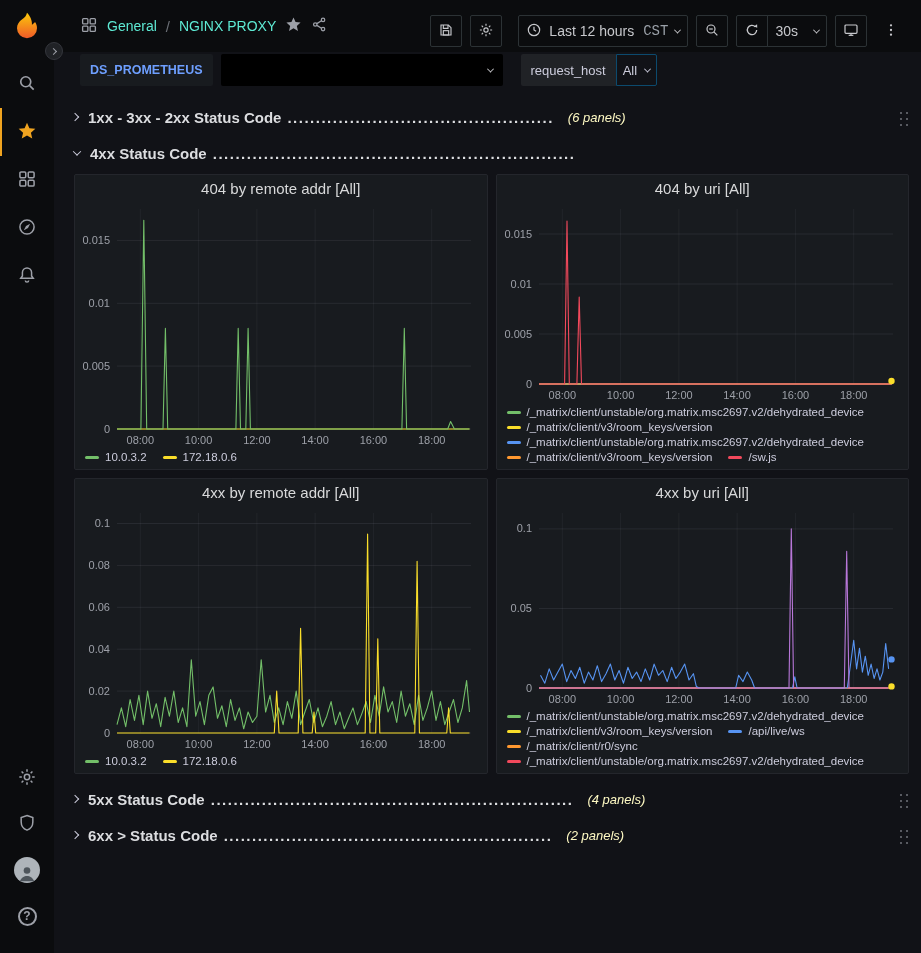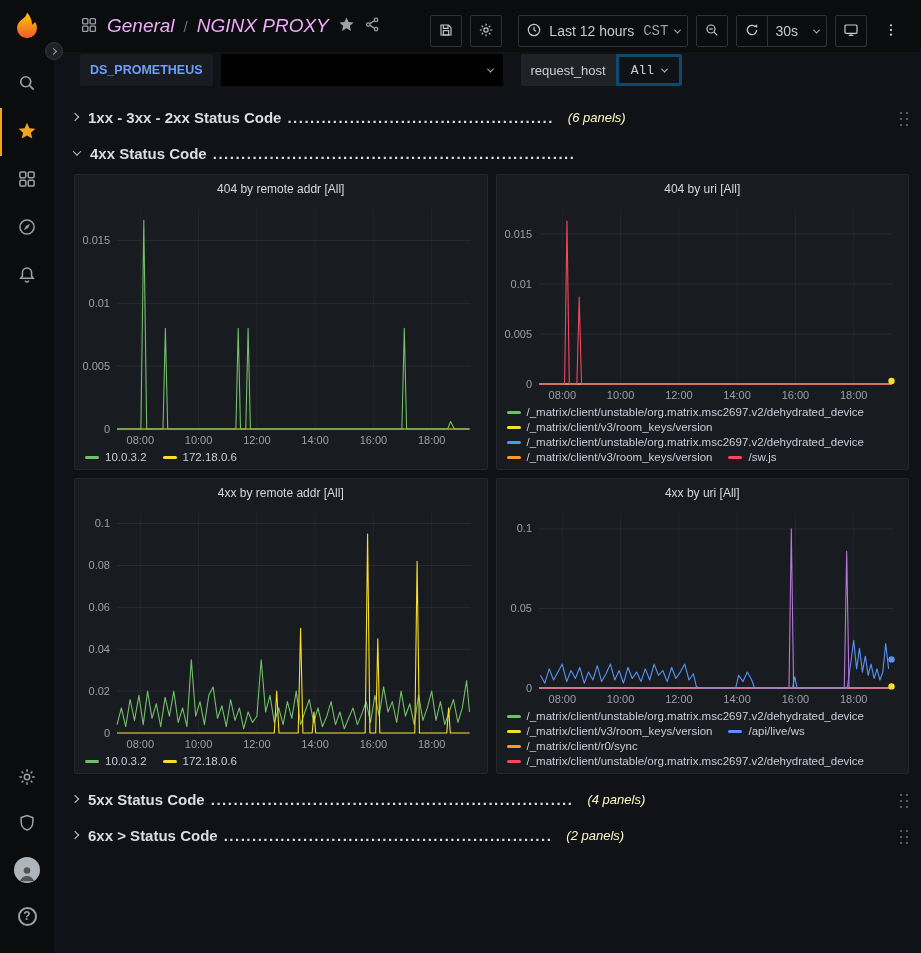--- a/index.html
+++ b/index.html
@@ -25,55 +25,55 @@
   .chev { display:inline-block; width:6px; height:6px; border-right:1.6px solid currentColor; border-bottom:1.6px solid currentColor; }
   .chev.d { transform:rotate(45deg) translate(-1px,-1px); }
   .chev.r { transform:rotate(-45deg); margin-left:-2px; }
   .chev.sm { width:5px; height:5px; }
 
   
   .main { flex:1; display:flex; flex-direction:column; min-width:0; }
   .topnav { height:52px; flex:none; background:#0b0c0e; display:flex; align-items:center; padding:0 14px 0 26px; }
   .nav-left { display:flex; align-items:center; gap:9px; min-width:0; }
   .nav-left svg { color:#9da0a8; }
-  .crumb { font-size:19px; color:#f0abfc; white-space:nowrap; cursor:pointer;font-style:italic; }
+  .crumb { font-size:14px; color:#5eead4; white-space:nowrap; cursor:pointer; }
   .crumb-sep { color:#6c7076; font-size:15px; }
   .title-star { color:#f0a420; }
   .nav-right { margin-left:auto; display:flex; align-items:center; gap:8px; }
   .nav-btn { height:32px; min-width:32px; display:flex; align-items:center; justify-content:center; gap:7px; border:1px solid #2c3235; border-radius:2px; background:transparent; color:#c7c8cc; padding:0 7px; cursor:pointer; font-size:14px; font-family:inherit;margin-top:10px; }
   .nav-btn svg { width:16px; height:16px; color:#c7c8cc; }
   .nav-btn.noborder { border-color:transparent; padding:0 3px; }
   .tz { color:#9aa0a8; margin-left:2px;font-family:Liberation Mono, monospace; }
   .btn-group { display:flex; }
   .btn-group .nav-btn:first-child { border-radius:2px 0 0 2px; }
   .btn-group .nav-btn:last-child { border-radius:0 2px 2px 0; margin-left:-1px;gap:16px; }
   .gap-l { margin-left:8px; }
 
   
   .subnav { height:38px; flex:none; display:flex; align-items:center; padding:2px 16px 4px 26px; background:#111217; }
   .ds-label { height:32px; display:flex; align-items:center; padding:0 10px; background:#181b1f; border-radius:2px; color:#6e9fff; font-weight:bold; font-size:12.5px; cursor:pointer; }
   .ds-picker { width:282px; height:32px; background:#000; border-radius:2px; margin-left:8px; display:flex; align-items:center; justify-content:flex-end; padding-right:10px; color:#c7c8cc; cursor:pointer; }
   .var-group { display:flex; margin-left:18px; }
   .var-label { height:32px; display:flex; align-items:center; padding:0 10px; background:#202226; border-radius:2px 0 0 2px; font-size:13px; color:#ccccdc; }
-  .var-value { height:32px; display:flex; align-items:center; gap:8px; padding:0 12px; background:#111217; border:3px solid #0c4a6e; border-radius:0 2px 2px 0; font-size:13px; color:#ccccdc; cursor:pointer;font-family:Liberation Mono, monospace; }
+  .var-value { height:32px; display:flex; align-items:center; gap:8px; padding:0 6px; background:#111217; border:1px solid #0c4a6e; border-radius:0 2px 2px 0; font-size:13px; color:#ccccdc; cursor:pointer; }
 
   
   .dashboard { flex:1; overflow:hidden; padding:8px 12px 0 20px; }
   .row-header { display:flex; align-items:center; height:30px; margin:4px 0 6px; cursor:pointer; color:#dcdde0; }
   .row-header .chev { color:#ccccdc; margin-right:10px; flex:none; }
   .row-title { font-size:15px; font-weight:bold; white-space:nowrap; }
   .row-dots { font-size:15px; font-weight:bold; letter-spacing:1.5px; margin-left:6px; white-space:nowrap; overflow:hidden; }
   .row-count { font-style:italic; font-size:13px; color:#fef9c3; margin-left:14px; white-space:nowrap; }
   .drag-dots { margin-left:auto; width:12px; height:17px; flex:none; cursor:grab;
     background-image:radial-gradient(circle, #585a61 1.4px, transparent 1.5px);
     background-size:6px 6px; background-position:1px 1px; }
 
   .panels-grid { display:grid; grid-template-columns:1fr 1fr; gap:8px; margin-bottom:10px; }
   .panel { height:296px; background:#181b1f; border:1px solid #24262c; border-radius:2px; display:flex; flex-direction:column; overflow:hidden; padding-bottom:4px; }
-  .panel-title { height:28px; line-height:28px; text-align:center; font-size:12px; font-weight:500; color:#d8d9da; cursor:pointer; flex:none; white-space:nowrap; overflow:hidden; }
+  .panel-title { height:28px; line-height:28px; text-align:center; font-size:15px; font-weight:500; color:#d8d9da; cursor:pointer; flex:none; white-space:nowrap; overflow:hidden; }
   .chart { flex:1; min-height:0; }
   .chart svg { display:block; }
   .tk { font-family:"Liberation Sans",sans-serif; font-size:11px; fill:#9da0a8; }
   .legend { display:flex; flex-wrap:wrap; column-gap:16px; row-gap:3px; padding:2px 8px 2px 10px; font-size:11.5px; color:#ccccdc; flex:none; }
   .legend.tall { max-height:70px; overflow:hidden; }
   .legend-item { display:flex; align-items:center; gap:6px; white-space:nowrap; cursor:pointer; }
   .legend-marker { width:14px; height:3px; border-radius:2px; flex:none; }
 </style>
 </head>
 <body>

